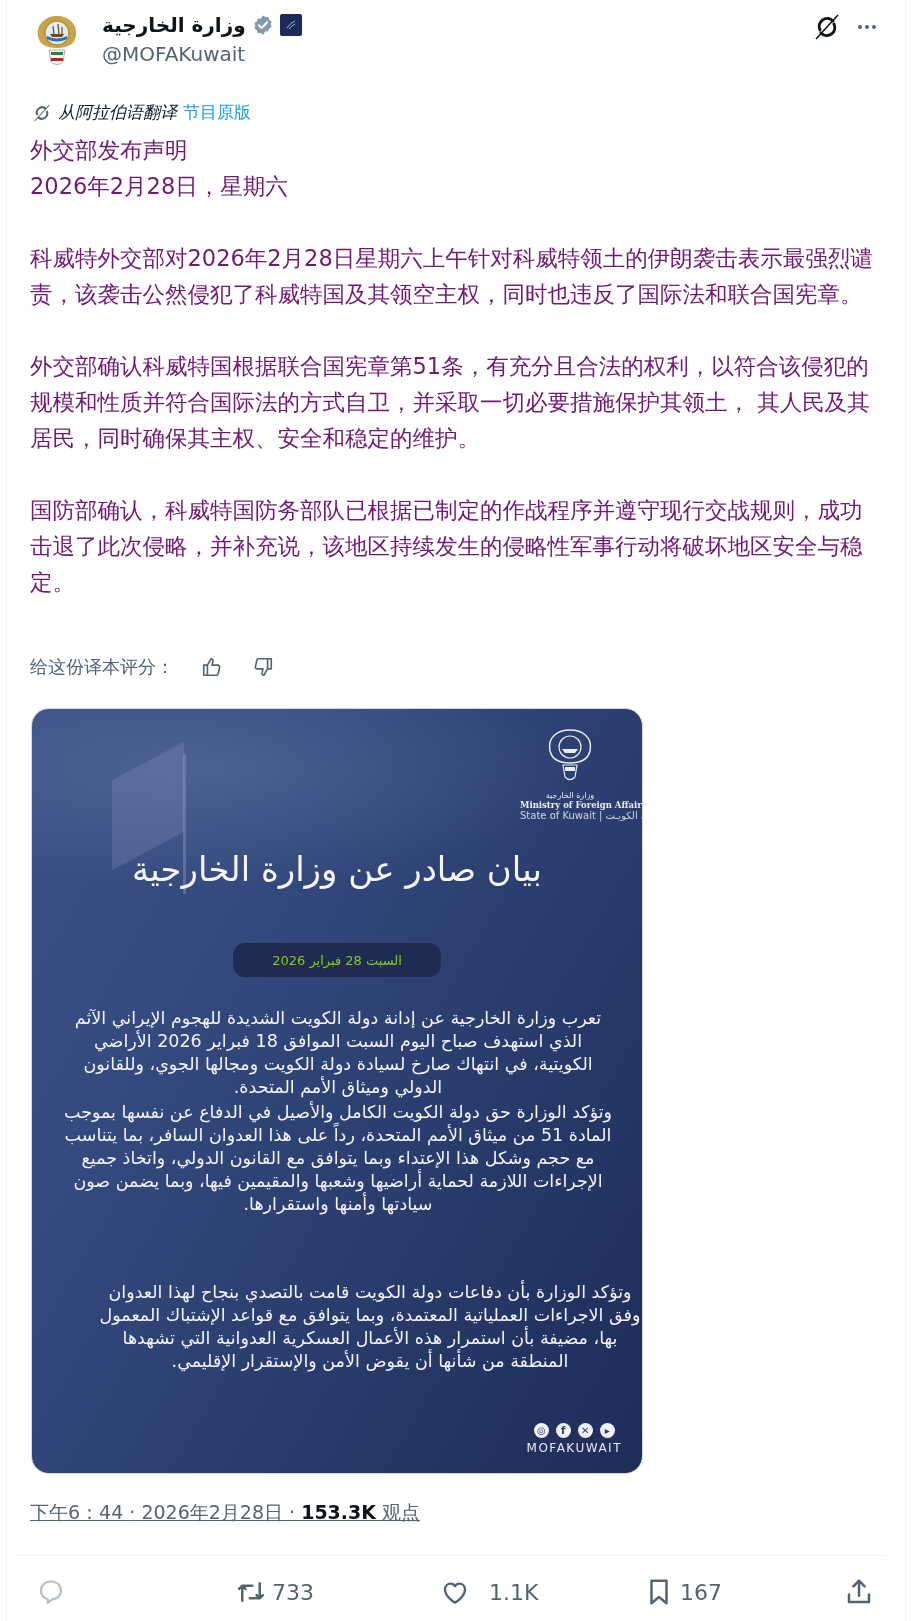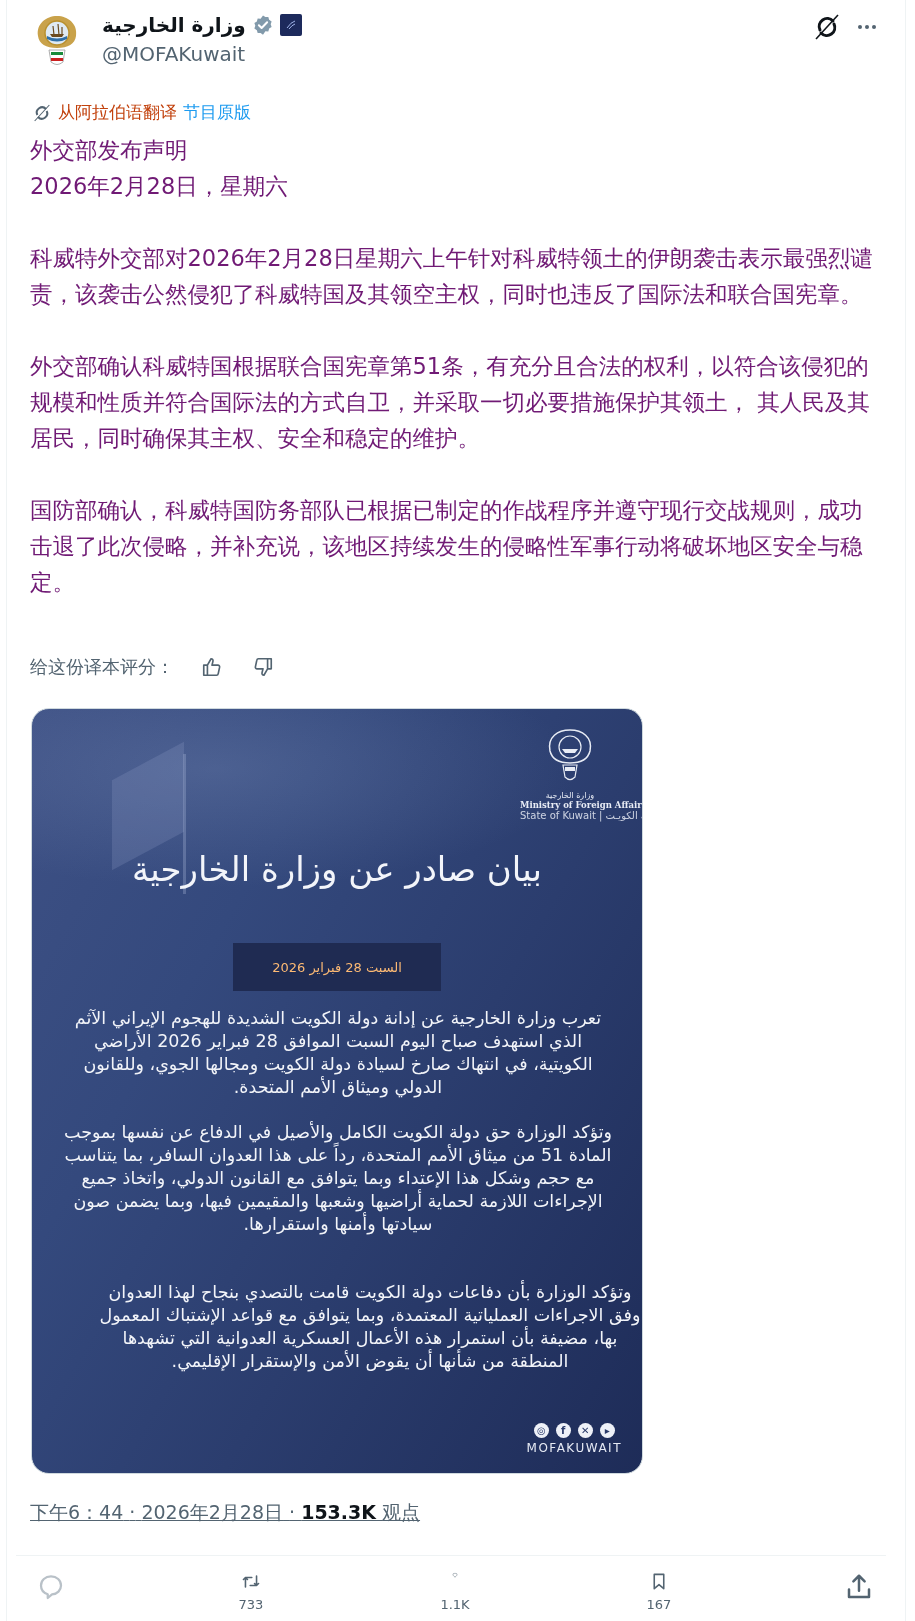--- a/index.html
+++ b/index.html
@@ -13,21 +13,21 @@
   .display-name { font-size: 20px; font-weight: bold; color: #0f1419; direction: rtl; }
   .verified { width: 22px; height: 22px; }
   .affil { width: 22px; height: 22px; background: #1d2a5c; border-radius: 2px; display: flex; align-items: center; justify-content: center; }
   .handle { position: absolute; left: 102px; top: 42px; font-size: 20px; color: #536471; }
   .grok-btn { position: absolute; left: 812px; top: 12px; width: 30px; height: 30px; cursor: pointer; }
   .more-btn { position: absolute; left: 852px; top: 12px; width: 30px; height: 30px; cursor: pointer; display: flex; align-items: center; justify-content: center; gap: 3px; }
   .more-btn span { width: 4px; height: 4px; background: #536471; border-radius: 50%; display: block; }
 
   
   .translate-row { position: absolute; left: 32px; top: 101px; display: flex; align-items: center; gap: 6px; font-size: 17px; }
-  .translate-label { color: #c2410c; }
+  .translate-label { color: #0f172a; font-style: italic; }
   .translate-link { color: #1d9bf0; cursor: pointer; }
 
   .post-body { position: absolute; left: 30px; top: 132px; width: 850px; font-size: 22.5px; line-height: 36px; color: #701a75; }
   .post-body p { white-space: pre-wrap; }
   .post-body .gap { height: 36px; }
 
   .rate-row { position: absolute; left: 30px; top: 654px; display: flex; align-items: center; gap: 25px; font-size: 18px; color: #536471; }
   .rate-icon { width: 26px; height: 26px; cursor: pointer; display: flex; align-items: center; justify-content: center; }
 
   
@@ -35,35 +35,35 @@
            background: linear-gradient(120deg, #3e5185 0%, #34497d 30%, #2b3d6e 60%, #1e2c58 100%); cursor: pointer; border: 1px solid #cfd9de; }
   .media .haze { position: absolute; left: 0; top: 0; width: 100%; height: 200px; background: radial-gradient(ellipse at 30% 30%, rgba(140,160,200,0.25), rgba(0,0,0,0) 60%); }
   .flagpole { position: absolute; left: 151px; top: 45px; width: 3px; height: 140px; background: rgba(160,175,210,0.35); }
   .flag { position: absolute; left: 80px; top: 52px; width: 72px; height: 90px; background: rgba(150,165,205,0.22); transform: skewY(-28deg); }
   .emblem { position: absolute; right: 22px; top: 18px; width: 100px; text-align: center; color: #e8ecf5; }
   .emblem-ar { font-size: 8px; margin-top: 2px; }
   .emblem-en { font-size: 8.5px; font-family: "DejaVu Serif", serif; font-weight: bold; white-space: nowrap; }
   .emblem-sub { font-size: 10px; opacity: 0.85; white-space: nowrap; }
 
   .card-title { position: absolute; left: 0; width: 100%; top: 140px; text-align: center; font-size: 34px; color: #f3f5fa; direction: rtl; }
-  .date-pill { position: absolute; left: 201px; top: 234px; width: 208px; height: 48px; background: #1f2b52; border-radius: 0; display: flex; align-items: center; justify-content: center; color: #fdba74; font-size: 13px; direction: rtl; }
+  .date-pill { position: absolute; left: 201px; top: 234px; width: 208px; height: 34px; background: #1f2b52; border-radius: 12px; display: flex; align-items: center; justify-content: center; color: #84cc16; font-size: 13px; direction: rtl; }
   .card-para { position: absolute; left: 30px; width: 552px; text-align: center; font-size: 17.5px; line-height: 23px; color: #f2f4f9; direction: rtl; }
   .card-para.p1 { top: 298px; }
-  .card-para.p2 { top: 412px; text-align: center; }
+  .card-para.p2 { top: 392px; text-align: center; }
   .card-para.p3 { top: 572px; margin-left: 32px; }
   .social { position: absolute; right: 20px; bottom: 18px; text-align: center; color: #e6eaf4; }
   .social-icons { display: flex; gap: 7px; justify-content: center; margin-bottom: 3px; }
   .social-icons span { width: 15px; height: 15px; border-radius: 50%; background: #eef1f8; color: #2b3b6a; font-size: 10px; line-height: 15px; text-align: center; font-weight: bold; display: block; }
   .social-handle { font-size: 12px; letter-spacing: 1.5px; }
 
   .meta-row { position: absolute; left: 30px; top: 1500px; font-size: 19px; color: #536471; text-decoration: underline; }
   .meta-row .views { color: #0f1419; font-weight: bold; }
   .divider { position: absolute; left: 16px; top: 1555px; width: 870px; height: 1px; background: #eff3f4; }
   .actions { position: absolute; left: 36px; top: 1572px; width: 850px; height: 40px; }
-  .action { position: absolute; top: 0; height: 40px; display: flex; align-items: center; gap: 6px; cursor: pointer; color: #536471; font-size: 13px; flex-direction: column; }
+  .action { position: absolute; top: 0; height: 40px; display: flex; align-items: center; gap: 6px; cursor: pointer; color: #536471; font-size: 22px; }
   .a-reply { left: 0; }
   .a-rt { left: 200px; }
   .a-like { left: 404px; gap: 19px; }
   .a-bm { left: 608px; }
   .a-share { left: 808px; }
 </style>
 </head>
 <body>
 
 <div class="frame"></div>
@@ -156,21 +156,21 @@
       <rect x="21" y="40" width="10" height="4" fill="#e8ecf5"></rect>
     </svg>
     <div class="emblem-ar">وزارة الخارجية</div>
     <div class="emblem-en">Ministry of Foreign Affairs</div>
     <div class="emblem-sub">State of Kuwait | دولـة الكويـت</div>
   </div>
 
   <div class="card-title">بيان صادر عن وزارة الخارجية</div>
   <div class="date-pill">السبت 28 فبراير 2026</div>
 
-  <div class="card-para p1">تعرب وزارة الخارجية عن إدانة دولة الكويت الشديدة للهجوم الإيراني الآثم الذي استهدف صباح اليوم السبت الموافق 28 فبراير 2026 الأراضي الكويتية، في انتهاك صارخ لسيادة دولة الكويت ومجالها الجوي، وللقانون الدولي وميثاق الأمم المتحدة.</div>
+  <div class="card-para p1">تعرب وزارة الخارجية عن إدانة دولة الكويت الشديدة للهجوم الإيراني الآثم الذي استهدف صباح اليوم السبت الموافق 18 فبراير 2026 الأراضي الكويتية، في انتهاك صارخ لسيادة دولة الكويت ومجالها الجوي، وللقانون الدولي وميثاق الأمم المتحدة.</div>
   <div class="card-para p2">وتؤكد الوزارة حق دولة الكويت الكامل والأصيل في الدفاع عن نفسها بموجب المادة 51 من ميثاق الأمم المتحدة، رداً على هذا العدوان السافر، بما يتناسب مع حجم وشكل هذا الإعتداء وبما يتوافق مع القانون الدولي، واتخاذ جميع الإجراءات اللازمة لحماية أراضيها وشعبها والمقيمين فيها، وبما يضمن صون سيادتها وأمنها واستقرارها.</div>
   <div class="card-para p3">وتؤكد الوزارة بأن دفاعات دولة الكويت قامت بالتصدي بنجاح لهذا العدوان وفق الاجراءات العملياتية المعتمدة، وبما يتوافق مع قواعد الإشتباك المعمول بها، مضيفة بأن استمرار هذه الأعمال العسكرية العدوانية التي تشهدها المنطقة من شأنها أن يقوض الأمن والإستقرار الإقليمي.</div>
 
   <div class="social">
     <div class="social-icons">
       <span>◎</span>
       <span>f</span>
       <span>✕</span>
       <span>▸</span>
     </div>

